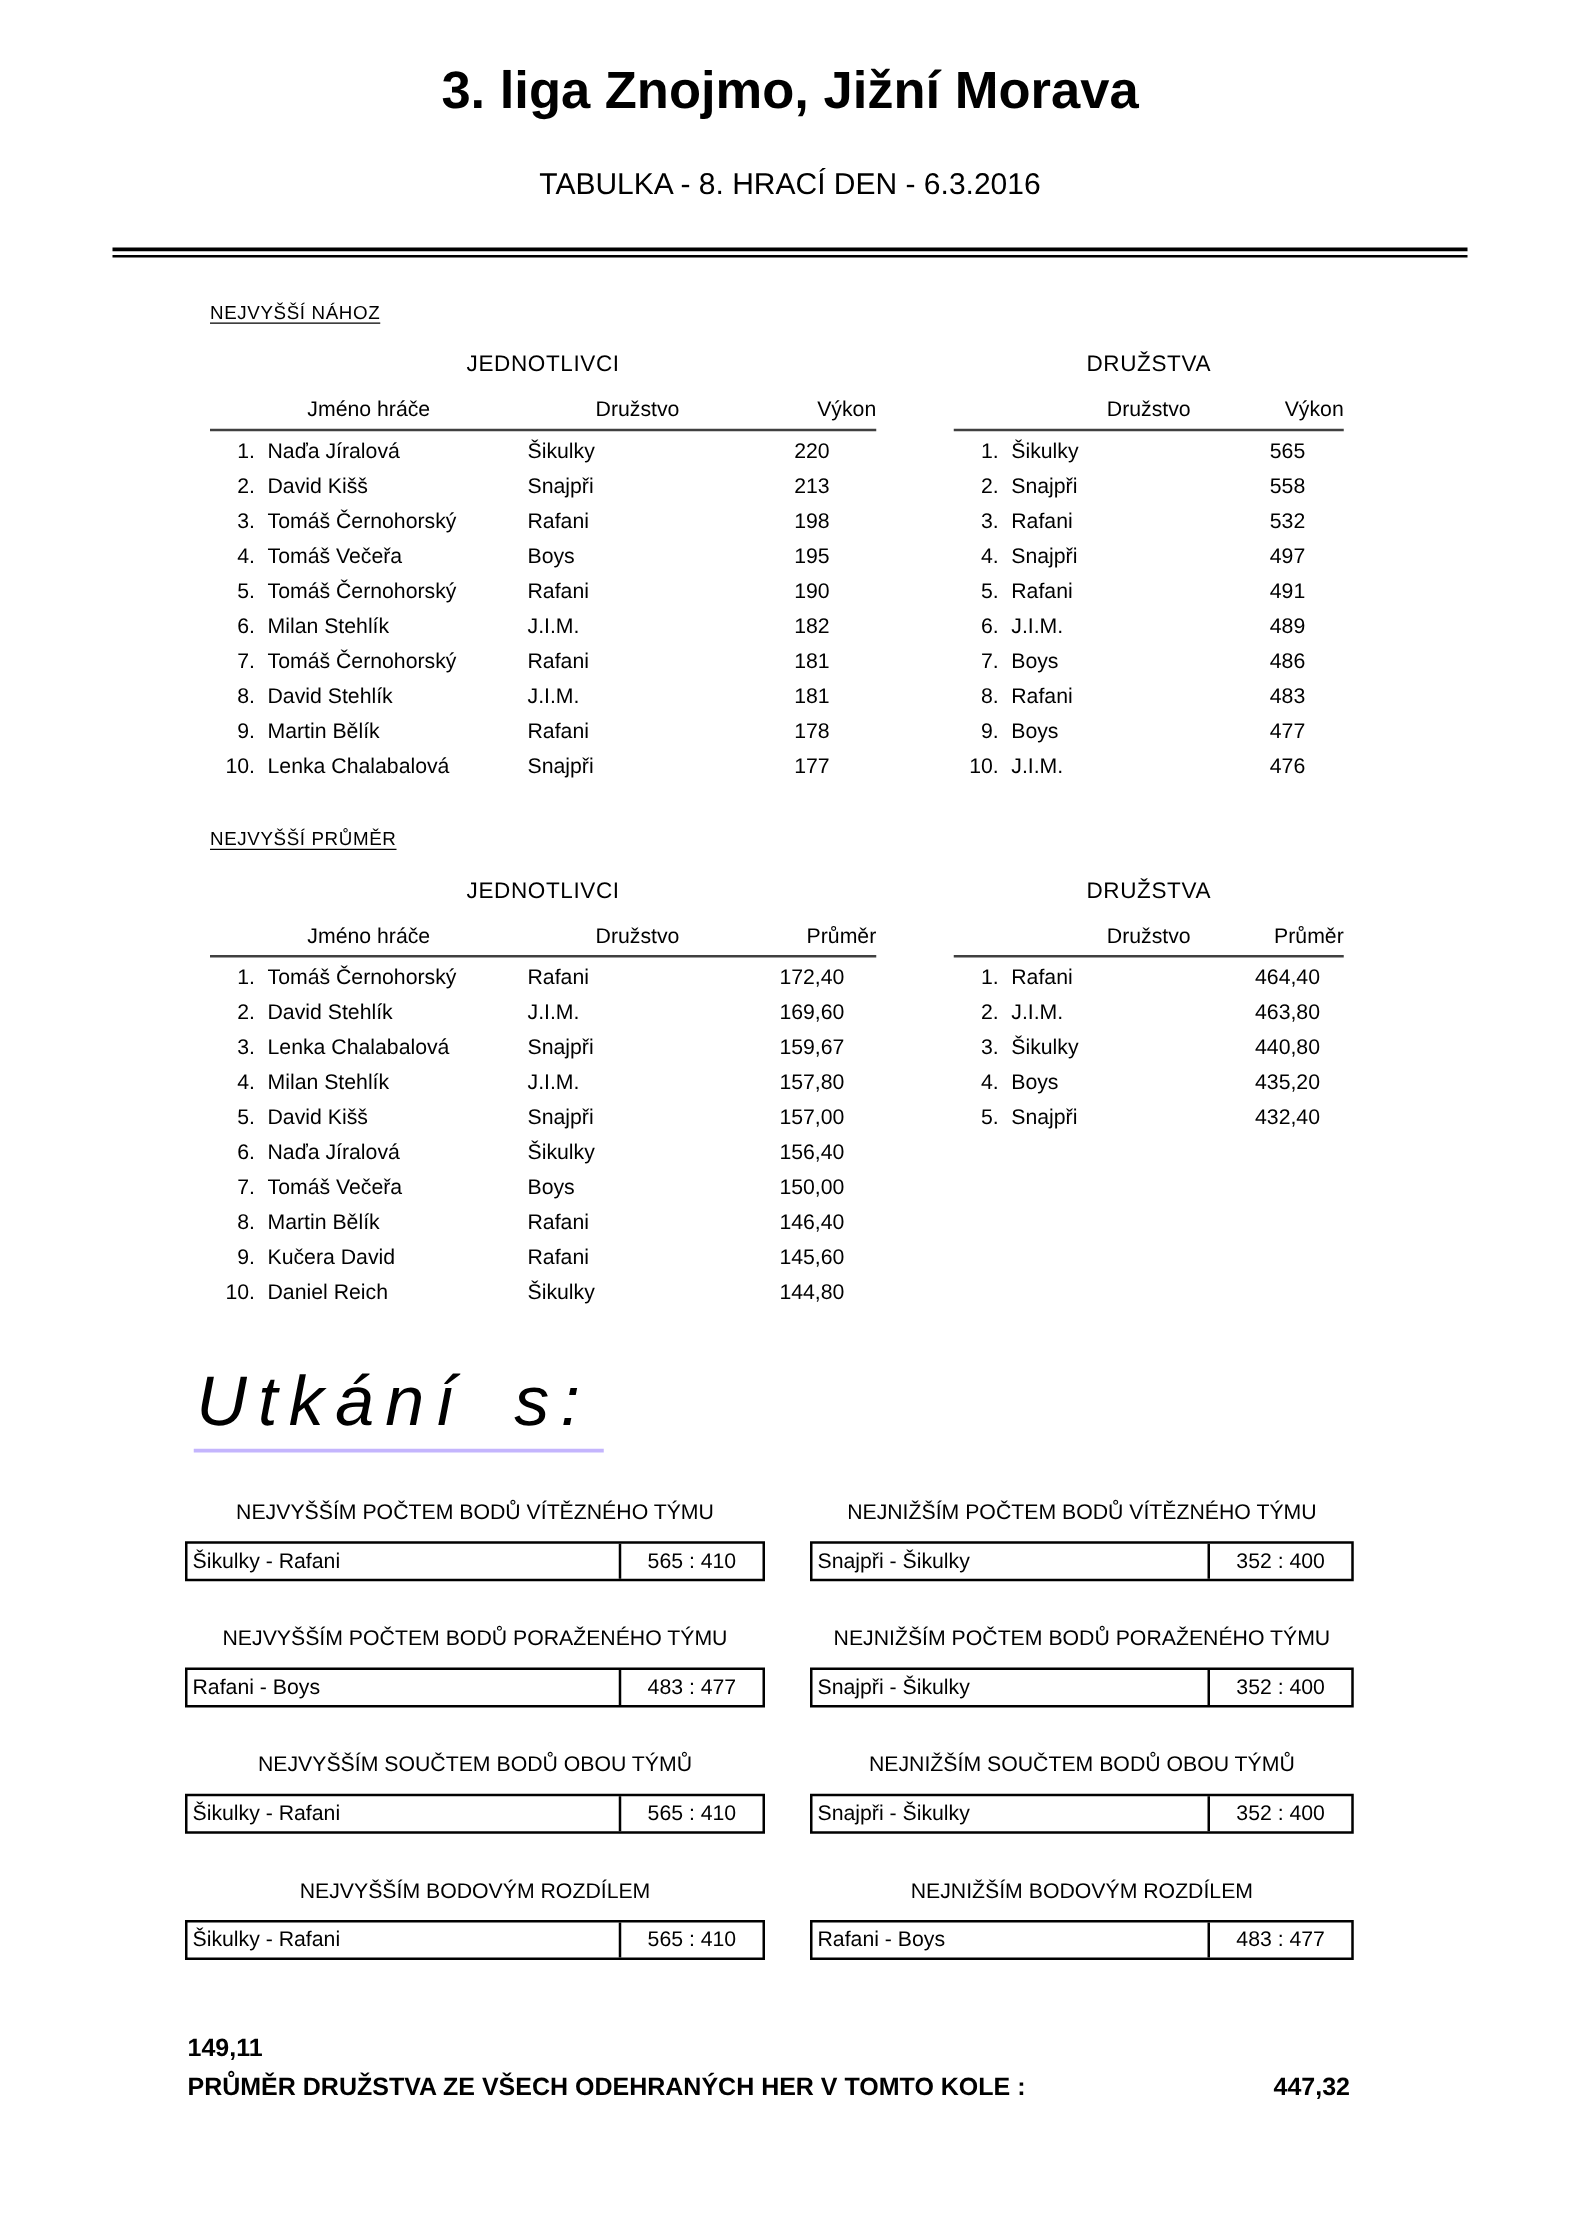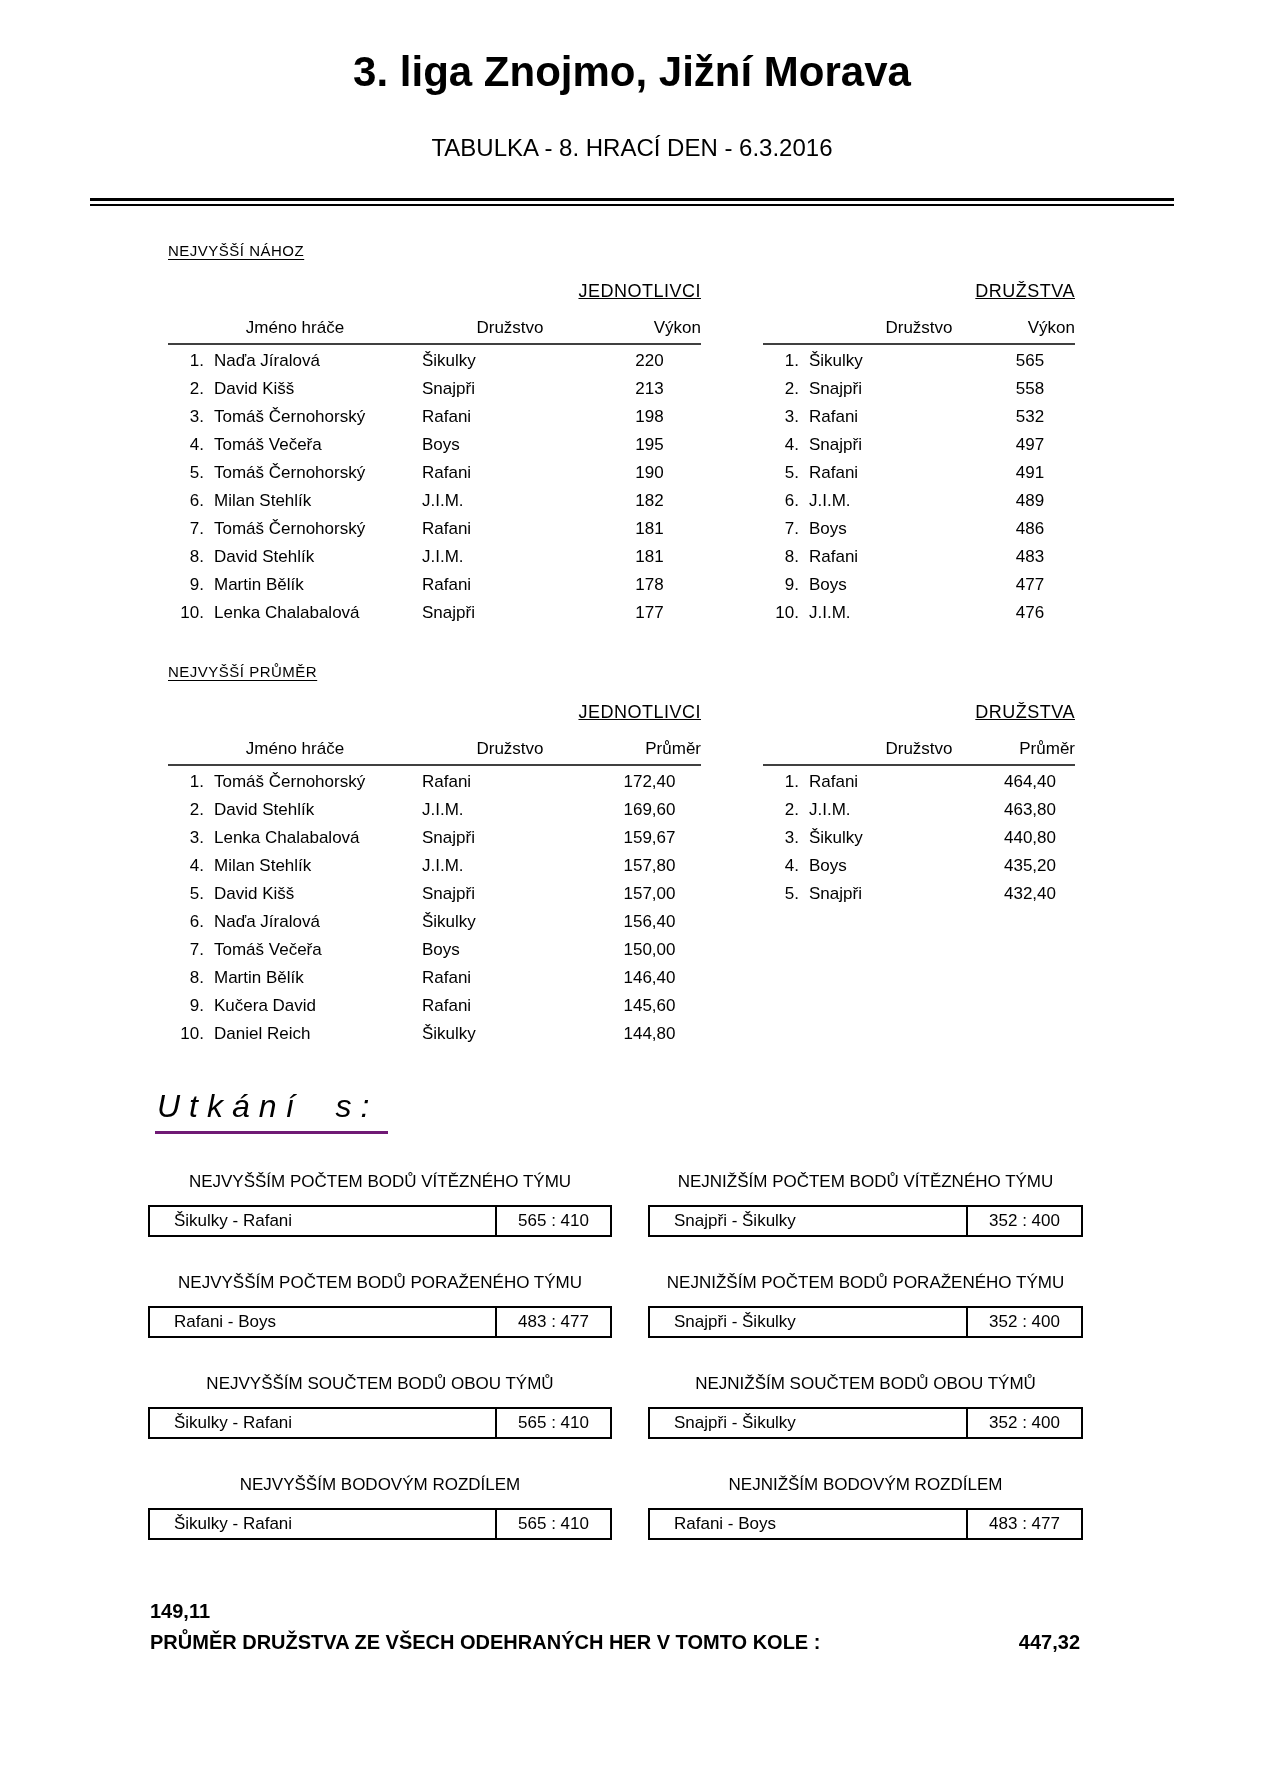--- a/index.html
+++ b/index.html
@@ -12,50 +12,50 @@
   }
   .title { font-size:42px; font-weight:bold; text-align:center; padding-top:48px; }
   .subtitle { font-size:24px; text-align:center; margin-top:38px; }
   .double-rule { margin:36px 90px 0 90px; height:8px; border-top:3px solid #000; border-bottom:2px solid #000; }
 
   .section-heading { margin:36px 0 0 168px; font-size:15px; text-decoration:underline; text-underline-offset:3px; letter-spacing:.5px; }
 
   .tables-row { display:flex; align-items:flex-start; margin-left:168px; margin-top:22px; column-gap:62px; }
   .tbl-ind  { width:533px; }
   .tbl-team { width:312px; }
-  .tbl-title { text-align:right; font-size:18px; margin-bottom:16px; letter-spacing:.5px;text-decoration:underline; }
+  .tbl-title { text-align:center; font-size:18px; margin-bottom:16px; letter-spacing:.5px; }
 
   .thead { font-size:17px; padding-bottom:5px; border-bottom:2px solid #404040; }
   .thead-ind  { display:grid; grid-template-columns:36px 218px 176px 1fr; }
   .thead-team { display:grid; grid-template-columns:80px 1fr 80px; }
   .h-name { grid-column:1 / 3; text-align:center; }
   .thead-ind .h-team { text-align:center; }
   .thead-team .h-team { grid-column:2; text-align:center; }
   .h-val { text-align:right; }
 
   .tbody { margin-top:2px; }
   .trow { display:grid; height:28px; line-height:28px; font-size:17px; }
   .trow-ind  { grid-template-columns:36px 218px 176px 1fr; }
   .trow-team { grid-template-columns:36px 1fr 90px; }
   .rank { text-align:right; }
   .name, .team-cell { padding-left:10px; }
   .trow-ind .team-cell { padding-left:0; }
   .val { text-align:center; }
 
   .utkani-heading { margin:40px 0 0 155px; }
   .utkani-heading span {
-    display:inline-block; font-size:32px; font-style:italic;
+    display:inline-block; font-size:56px; font-style:italic;
     letter-spacing:9px; word-spacing:14px;
-    border-bottom:3px solid #701a75; padding:0 10px 6px 2px;
+    border-bottom:3px solid #c4b5fd; padding:0 10px 6px 2px;
   }
 
   .matches { margin-left:148px; margin-top:38px; display:grid; grid-template-columns:464px 435px; column-gap:36px; row-gap:36px; }
   .match-label { font-size:17px; text-align:center; margin-bottom:13px; }
   .match-box { display:flex; height:32px; border:2px solid #000; font-size:17px; }
-  .match-name { flex:1; display:flex; align-items:center; padding-left:24px; }
+  .match-name { flex:1; display:flex; align-items:center; padding-left:4px; }
   .match-score { width:115px; border-left:2px solid #000; display:flex; align-items:center; justify-content:center; }
 
   .summary { margin:56px 0 0 150px; width:930px; font-weight:bold; font-size:20px; }
   .summary-row { display:flex; justify-content:space-between; line-height:31px; }
 </style>
 </head>
 <body>
 
 <div class="title">3. liga Znojmo, Jižní Morava</div>
 <div class="subtitle">TABULKA - 8. HRACÍ DEN - 6.3.2016</div>

